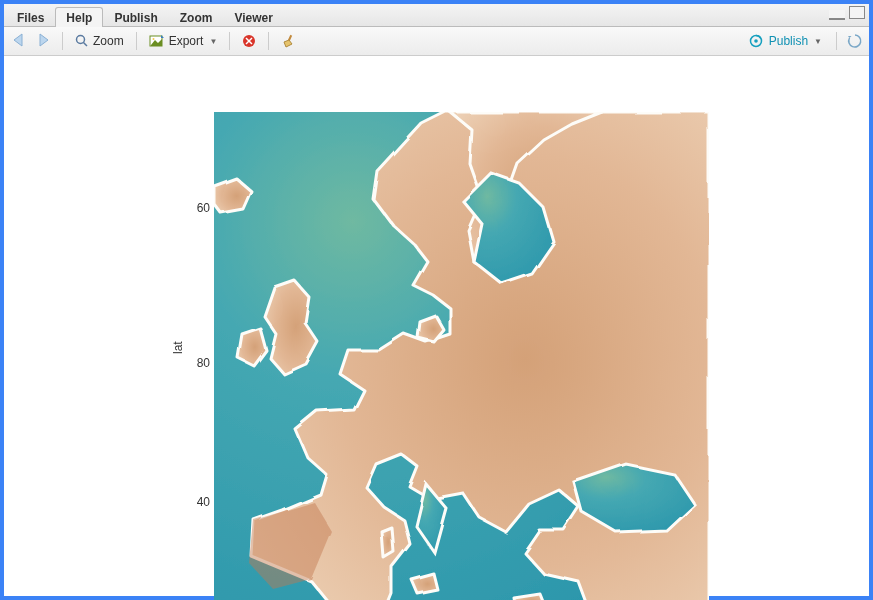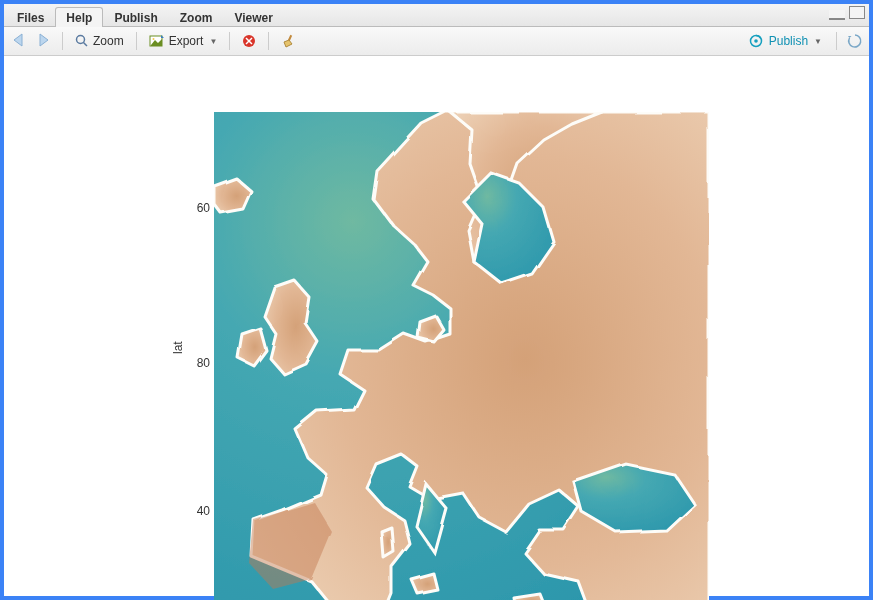--- a/index.html
+++ b/index.html
@@ -182,19 +182,19 @@
           <path d="M360 370 L412 352 L460 362 L480 392 L452 418 L402 420 L368 400 Z"></path>
           <path d="M212 372 L232 396 L220 440 L202 414 Z"></path>
         </g>
 
         <path filter="url(#wobble)" d="M40 408 L100 390 L118 420 L98 468 L60 478 L36 452 Z" fill="#c27850" opacity="0.45"></path>
       </g>
     </svg>
 
     <div class="tick ytick" style="left:176px;top:145px">60</div>
     <div class="tick ytick" style="left:176px;top:300px">80</div>
-    <div class="tick ytick" style="left:176px;top:448px">40</div>
+    <div class="tick ytick" style="left:176px;top:439px">40</div>
 
     <div class="axis-label ylabel">lat</div>
 
   </div>
 
 </div>
 
 </body></html>

